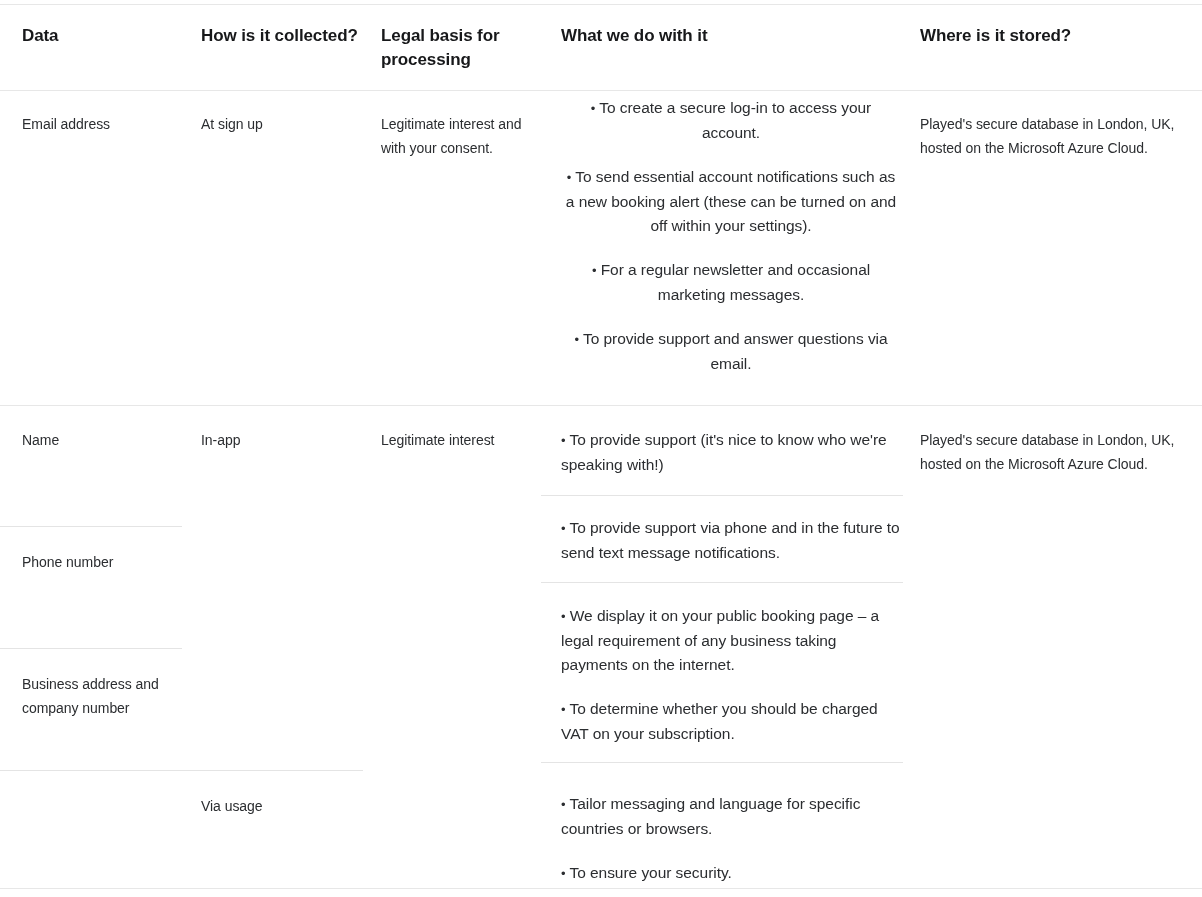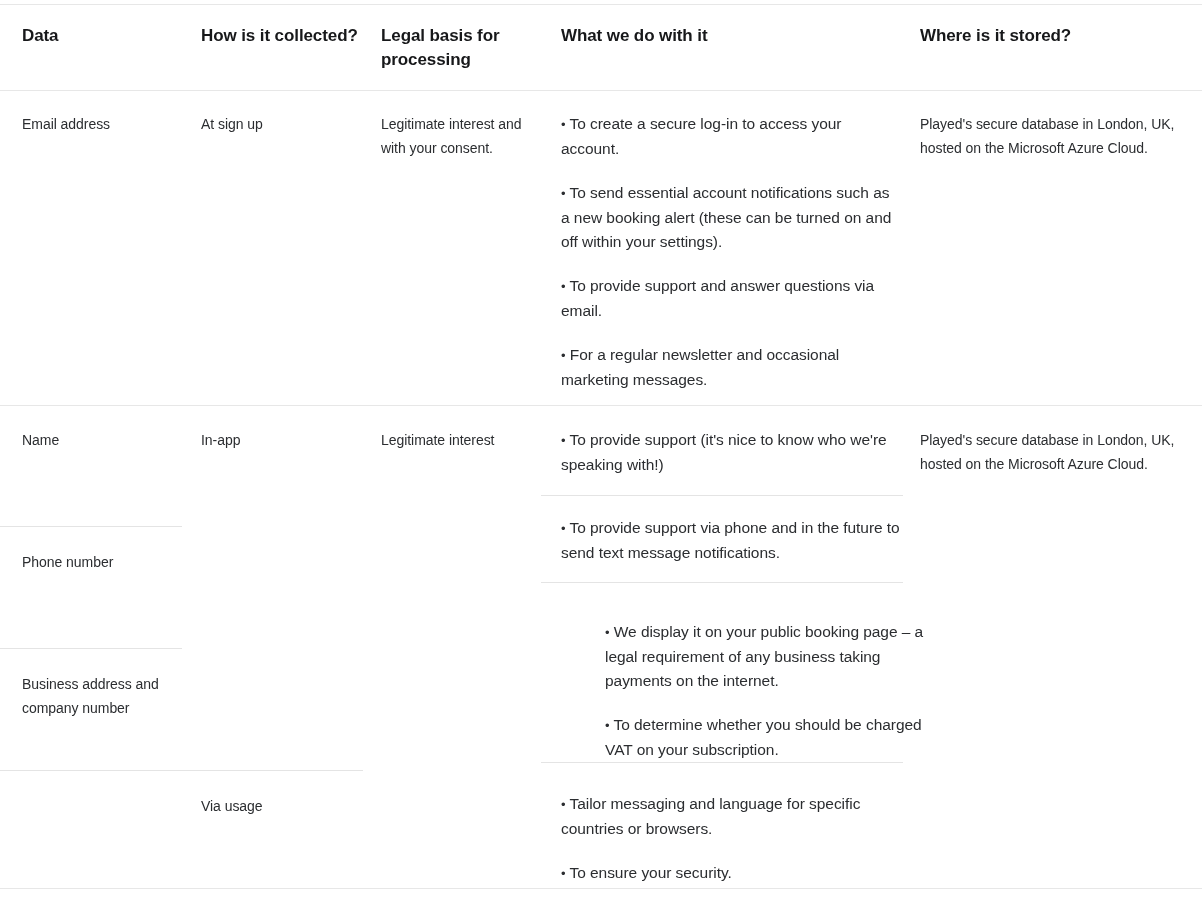--- a/index.html
+++ b/index.html
@@ -98,24 +98,24 @@
     vertical-align: baseline;
   }
 
   
   .r1-top   { top: 112px; }
   .r2-top   { top: 428px; }
   .r3-top   { top: 550px; }
   .r4-top   { top: 672px; }
   .r5-top   { top: 794px; }
 
-  .w-b1 { top: 112px; }
+  .w-b1 { top: 96px; text-align: center; }
   .w-b2 { top: 428px; }
   .w-b3 { top: 516px; }
-  .w-b4 { top: 620px; margin-left: 44px; }
+  .w-b4 { top: 604px; }
   .w-b5 { top: 784px; margin-top: 8px; }
 </style>
 </head>
 <body>
 
 <div class="table-wrap">
 
   <div class="rule rule-top"></div>
   <div class="rule rule-header"></div>
   <div class="rule rule-row2"></div>
@@ -144,22 +144,22 @@
   <div class="col col-how cell r2-top">In-app</div>
   <div class="col col-how cell r5-top">Via usage</div>
 
   <div class="col col-legal cell r1-top">Legitimate interest and with your consent.</div>
   <div class="col col-legal cell r2-top">Legitimate interest</div>
 
   <div class="col col-what w-b1">
     <ul class="bullet-list">
       <li><span class="dot">•</span> <span>To create a secure log-in to access your account.</span></li>
       <li><span class="dot">•</span> <span>To send essential account notifications such as a new booking alert (these can be turned on and off within your settings).</span></li>
+      <li><span class="dot">•</span> <span>For a regular newsletter and occasional marketing messages.</span></li>
       <li><span class="dot">•</span> <span>To provide support and answer questions via email.</span></li>
-      <li><span class="dot">•</span> <span>For a regular newsletter and occasional marketing messages.</span></li>
     </ul>
   </div>
 
   <div class="col col-what w-b2">
     <ul class="bullet-list">
       <li><span class="dot">•</span> <span>To provide support (it's nice to know who we're speaking with!)</span></li>
     </ul>
   </div>
 
   <div class="col col-what w-b3">

